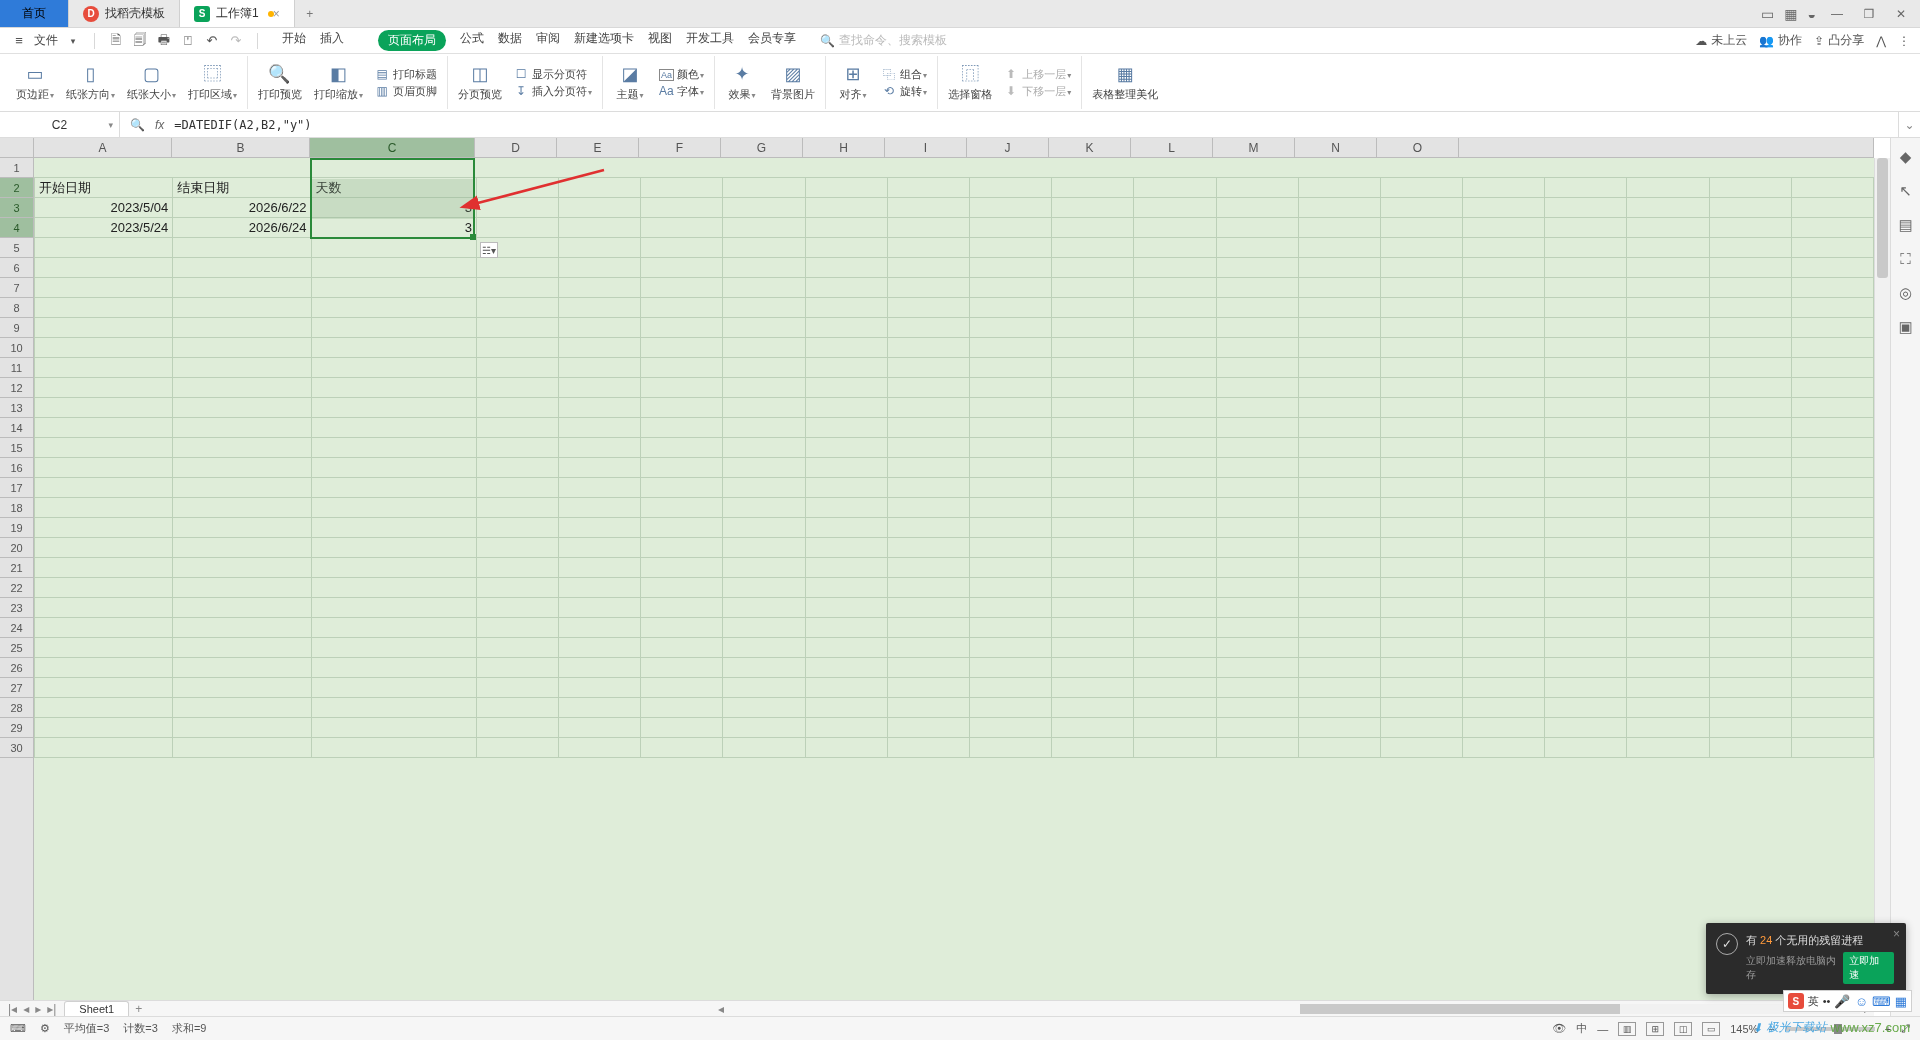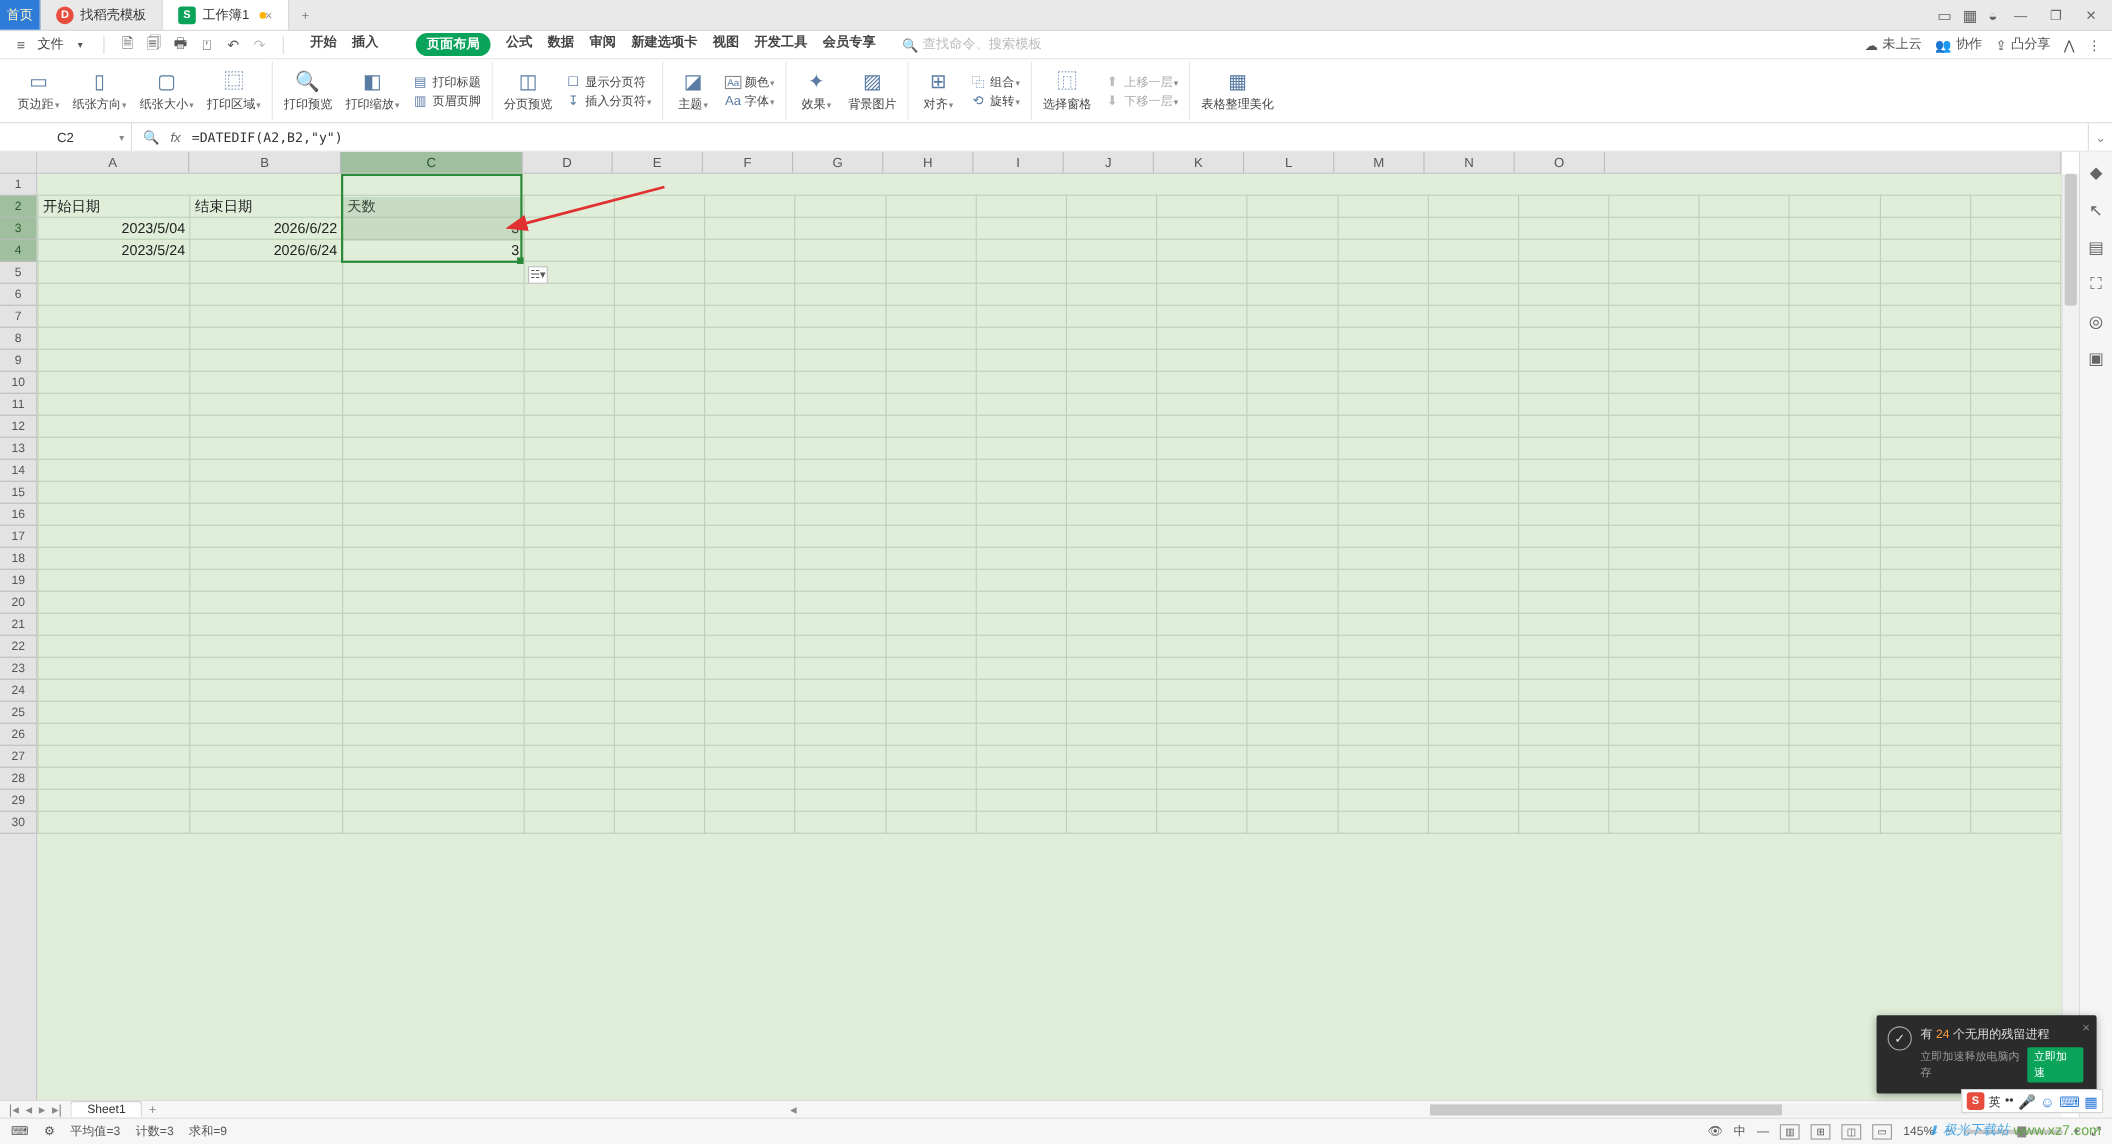--- a/index.html
+++ b/index.html
@@ -1,38 +1,38 @@
 <!DOCTYPE html>
 <html><head>
 <meta charset="utf-8">
 <style>
 * { margin:0; padding:0; box-sizing:border-box; font-family:"Microsoft YaHei","Segoe UI",sans-serif; }
 body { background:#fff; overflow:hidden; font-size:12px; color:#333; }
 
 
 .titlebar { height:28px; background:#e9e9e9; display:flex; align-items:stretch; border-bottom:1px solid #d8d8d8;}
 .tab { display:flex; align-items:center; padding:0 14px; gap:6px; font-size:12px; border-right:1px solid #d0d0d0; position:relative;}
-.tab.home { background:#2f7bd9; color:#fef9c3; padding:0 6px;}
+.tab.home { background:#2f7bd9; color:#000000; padding:0 22px;}
 .tab.active { background:#fff; }
 .tab .dot { width:6px; height:6px; border-radius:50%; background:#ffb400; position:absolute; right:20px;}
 .tab .close { color:#999; margin-left:8px;}
 .tab-add { width:30px; display:flex; align-items:center; justify-content:center; color:#777;}
 .title-right { margin-left:auto; display:flex; align-items:center; gap:10px; padding-right:8px; color:#666;}
 .title-right .icon { font-size:14px; }
 .wbtn { width:22px; text-align:center; }
 
 
 .badge-red { width:16px; height:16px; border-radius:50%; background:#e74c3c; color:#fff; font-size:10px; display:flex; align-items:center; justify-content:center; font-weight:bold;}
 .badge-green { width:16px; height:16px; border-radius:3px; background:#0aa35a; color:#fff; font-size:10px; display:flex; align-items:center; justify-content:center; font-weight:bold;}
 
 
 .qat { height:26px; display:flex; align-items:center; padding:0 10px; gap:6px; border-bottom:1px solid #e0e0e0; font-size:12px; color:#444;}
 .qat .sep { width:1px; height:16px; background:#d8d8d8; margin:0 6px;}
 .qat .ic { width:18px; text-align:center; color:#555; font-size:13px;}
-.qat .menu-items { display:flex; gap:14px; margin-left:12px;font-weight:bold;}
+.qat .menu-items { display:flex; gap:14px; margin-left:12px;}
 .qat .menu-items span { cursor:pointer;}
 .qat .menu-items .active { background:#0aa35a; color:#fff; padding:2px 10px; border-radius:11px;margin-left:20px;}
 .qat .search-box { display:flex; align-items:center; margin-left:18px; color:#bbb; gap:4px;}
 .qat-right { margin-left:auto; display:flex; align-items:center; gap:12px; color:#555;}
 .qat-right .cloud { display:flex; align-items:center; gap:4px;}
 
 
 .ribbon { height:58px; background:#fff; display:flex; align-items:stretch; border-bottom:1px solid #dcdcdc; padding:2px 6px; gap:0; color:#444;}
 .ribbon .group { display:flex; flex-direction:row; align-items:center; padding:0 6px; border-right:1px solid #e4e4e4; gap:4px;}
 .ribbon .vbtn { display:flex; flex-direction:column; align-items:center; justify-content:center; gap:2px; padding:0 4px; font-size:11px; min-width:42px;}

